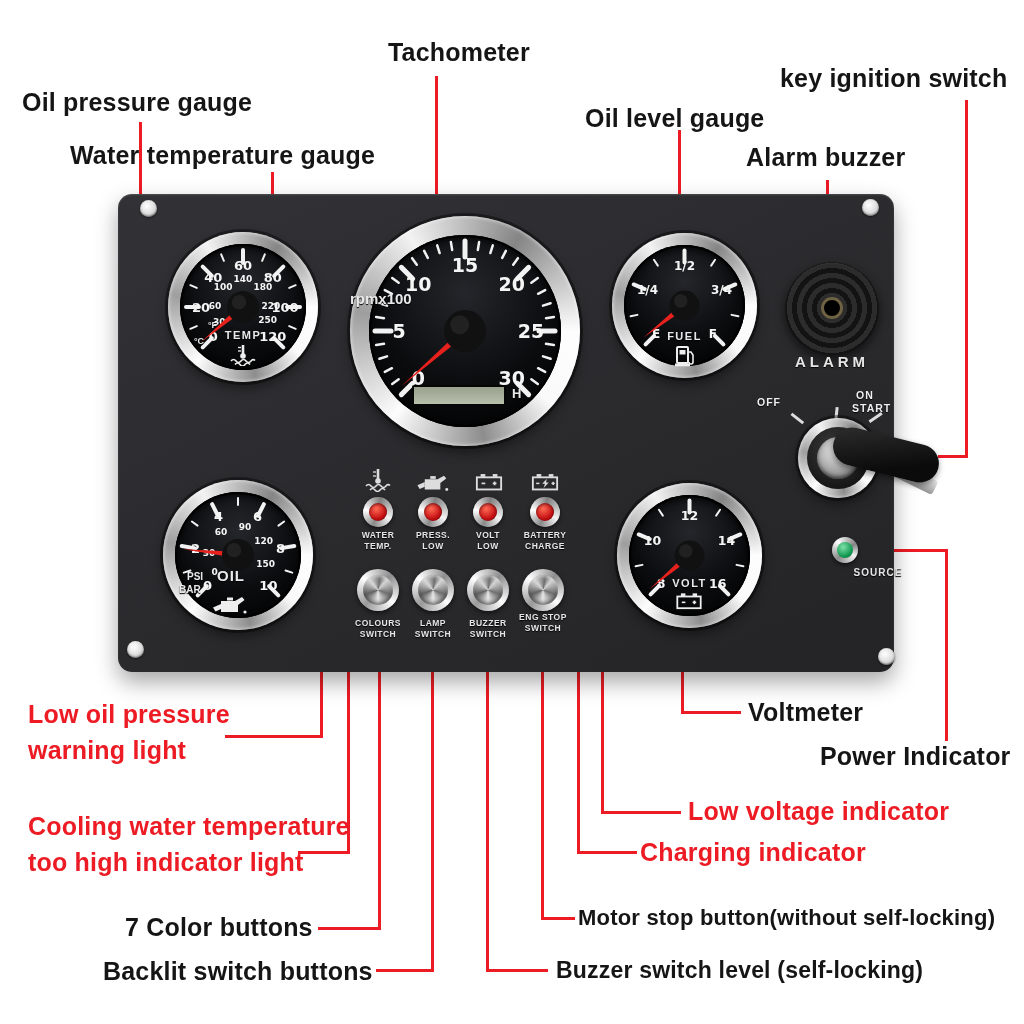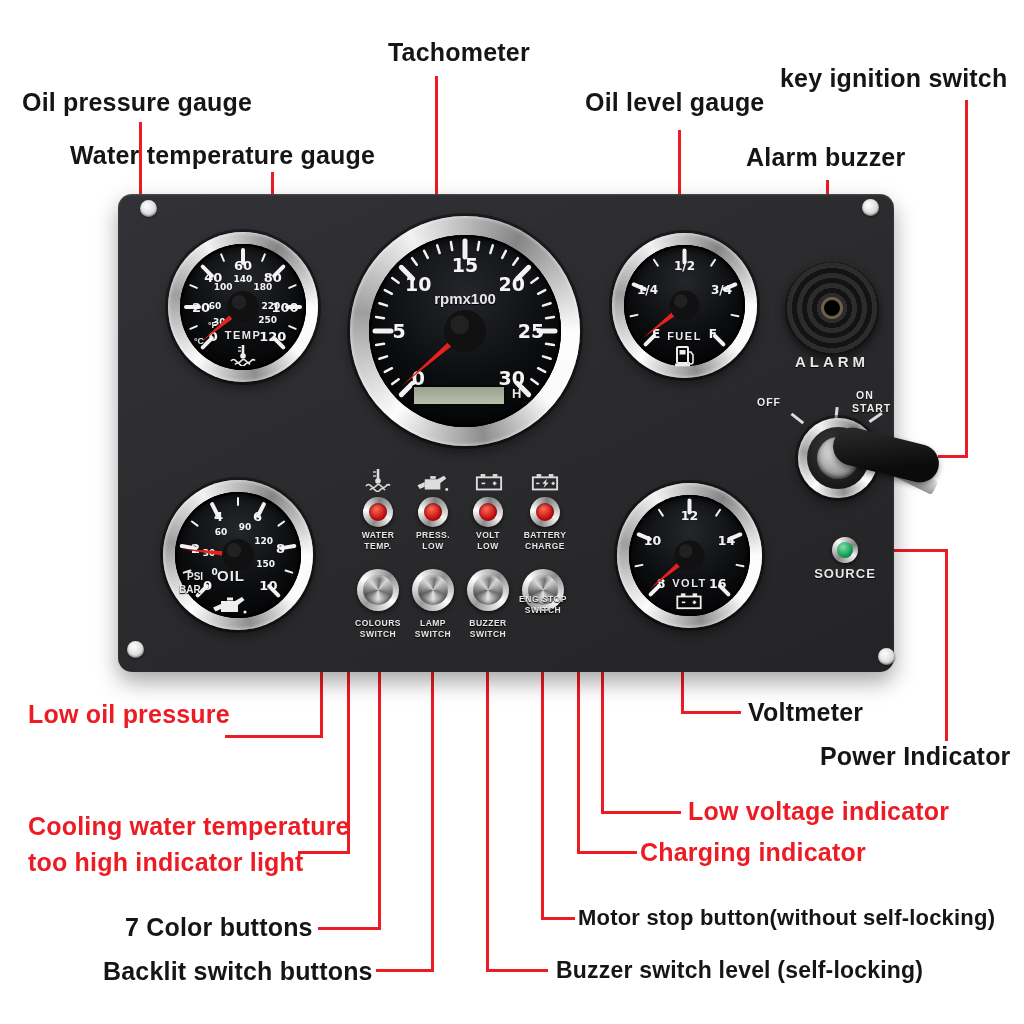--- a/index.html
+++ b/index.html
@@ -62,25 +62,26 @@
          background:radial-gradient(circle at 38% 32%,#80e1a9,#129a52 62%,#06602f);}
 </style>
 </head>
 <body>
 
 <div id="stage">
 
   <div class="lbl" style="left:22px;top:88px">Oil pressure gauge</div>
   <div class="lbl" style="left:70px;top:141px">Water temperature gauge</div>
   <div class="lbl" style="left:388px;top:38px">Tachometer</div>
-  <div class="lbl" style="left:585px;top:88px">Oil level gauge</div>
+  <div class="lbl" style="left:585px;top:104px">Oil level gauge</div>
   <div class="lbl" style="left:780px;top:64px">key ignition switch</div>
   <div class="lbl" style="left:746px;top:143px">Alarm buzzer</div>
 
   <div class="lbl red" style="left:28px;top:700px">Low oil pressure</div>
+  <div class="lbl red" style="left:28px;top:736px">warning light</div>
   <div class="lbl red" style="left:28px;top:812px">Cooling water temperature</div>
   <div class="lbl red" style="left:28px;top:848px">too high indicator light</div>
   <div class="lbl" style="left:125px;top:913px">7 Color buttons</div>
   <div class="lbl" style="left:103px;top:957px">Backlit switch buttons</div>
   <div class="lbl" style="left:748px;top:698px">Voltmeter</div>
   <div class="lbl" style="left:820px;top:742px">Power Indicator</div>
   <div class="lbl red" style="left:688px;top:797px">Low voltage indicator</div>
   <div class="lbl red" style="left:640px;top:838px">Charging indicator</div>
   <div class="lbl" style="left:578px;top:905px;font-size:22px">Motor stop button(without self-locking)</div>
   <div class="lbl" style="left:556px;top:957px;font-size:23px">Buzzer switch level (self-locking)</div>
@@ -212,21 +213,21 @@
         <text x="49" y="115" fill="#f5f5f5" font-size="19" text-anchor="middle" dominant-baseline="central" font-weight="bold" font-family="&quot;DejaVu Sans&quot;,sans-serif">5</text>
         <text x="68.33095244168787" y="68.33095244168786" fill="#f5f5f5" font-size="19" text-anchor="middle" dominant-baseline="central" font-weight="bold" font-family="&quot;DejaVu Sans&quot;,sans-serif">10</text>
         <text x="115" y="49" fill="#f5f5f5" font-size="19" text-anchor="middle" dominant-baseline="central" font-weight="bold" font-family="&quot;DejaVu Sans&quot;,sans-serif">15</text>
         <text x="161.66904755831212" y="68.33095244168786" fill="#f5f5f5" font-size="19" text-anchor="middle" dominant-baseline="central" font-weight="bold" font-family="&quot;DejaVu Sans&quot;,sans-serif">20</text>
         <text x="181" y="115" fill="#f5f5f5" font-size="19" text-anchor="middle" dominant-baseline="central" font-weight="bold" font-family="&quot;DejaVu Sans&quot;,sans-serif">25</text>
         <text x="161.66904755831214" y="161.66904755831212" fill="#f5f5f5" font-size="19" text-anchor="middle" dominant-baseline="central" font-weight="bold" font-family="&quot;DejaVu Sans&quot;,sans-serif">30</text>
         <polygon points="51.604395261287166,170.10895843520262 122.186988426934,103.4523943022323 127.43546065885806,109.49007094401449" fill="#e8211d"></polygon>
         <circle cx="115" cy="115" r="21" fill="#111111"></circle>
         <circle cx="109.75" cy="108.7" r="9.450000000000001" fill="rgba(255,255,255,0.07)"></circle>
       </svg>
-    <span class="gtext" style="left:0;right:0;top:74px;font-size:15px;text-align:center">rpmx100</span>
+    <span class="gtext" style="left:0;right:0;top:74px;font-size:15px;">rpmx100</span>
     <div class="lcd"></div>
     <span class="gtext" style="left:162px;top:170px;font-size:13px">H</span>
   </div>
 
   <div class="gauge" style="left:612px;top:233px;width:145px;height:145px">
     <div class="chrome"></div>
     <div class="face"></div>
     <svg id="dial-fuel" class="dialsvg" viewBox="0 0 145 145">
         <line x1="33.609127034739885" y1="111.39087296526012" x2="42.09440840897845" y2="102.90559159102153" stroke="#f2f2f2" stroke-width="4" stroke-linecap="round"></line>
         <line x1="18.55680957782232" y1="83.22996771088704" x2="25.422306540644932" y2="81.86433545677414" stroke="#f2f2f2" stroke-width="2" stroke-linecap="round"></line>
@@ -396,21 +397,21 @@
     <span>SWITCH</span>
   </div>
   <div class="ptext" style="left:393px;top:618px;width:80px">
     <span>LAMP</span><br>
     <span>SWITCH</span>
   </div>
   <div class="ptext" style="left:448px;top:618px;width:80px">
     <span>BUZZER</span><br>
     <span>SWITCH</span>
   </div>
-  <div class="ptext" style="left:503px;top:594px;width:80px">
+  <div class="ptext" style="left:503px;top:612px;width:80px">
     <span>ENG STOP</span><br>
     <span>SWITCH</span>
   </div>
 
   <div class="gauge" style="left:617px;top:483px;width:145px;height:145px">
     <div class="chrome"></div>
     <div class="face"></div>
     <svg id="dial-volt" class="dialsvg" viewBox="0 0 145 145">
         <line x1="33.609127034739885" y1="111.39087296526012" x2="42.09440840897845" y2="102.90559159102153" stroke="#f2f2f2" stroke-width="4" stroke-linecap="round"></line>
         <line x1="18.55680957782232" y1="83.22996771088704" x2="25.422306540644932" y2="81.86433545677414" stroke="#f2f2f2" stroke-width="2" stroke-linecap="round"></line>
@@ -437,15 +438,15 @@
       <rect x="19" y="1.5" width="5" height="3" fill="#eee"></rect>
       <line x1="7" y1="11.5" x2="11" y2="11.5" stroke="#eee" stroke-width="1.8"></line>
       <line x1="19" y1="11.5" x2="23" y2="11.5" stroke="#eee" stroke-width="1.8"></line>
       <line x1="21" y1="9.5" x2="21" y2="13.5" stroke="#eee" stroke-width="1.8"></line>
     </svg>
   </div>
 
   <div class="srcring">
       <div class="led"></div>
     </div>
-  <div class="ptext" style="left:810px;top:566px;width:70px;font-size:13px;letter-spacing:1px">SOURCE</div>
+  <div class="ptext" style="left:843px;top:566px;width:70px;font-size:10px;letter-spacing:1px">SOURCE</div>
 
 </div>
 
 </body></html>

